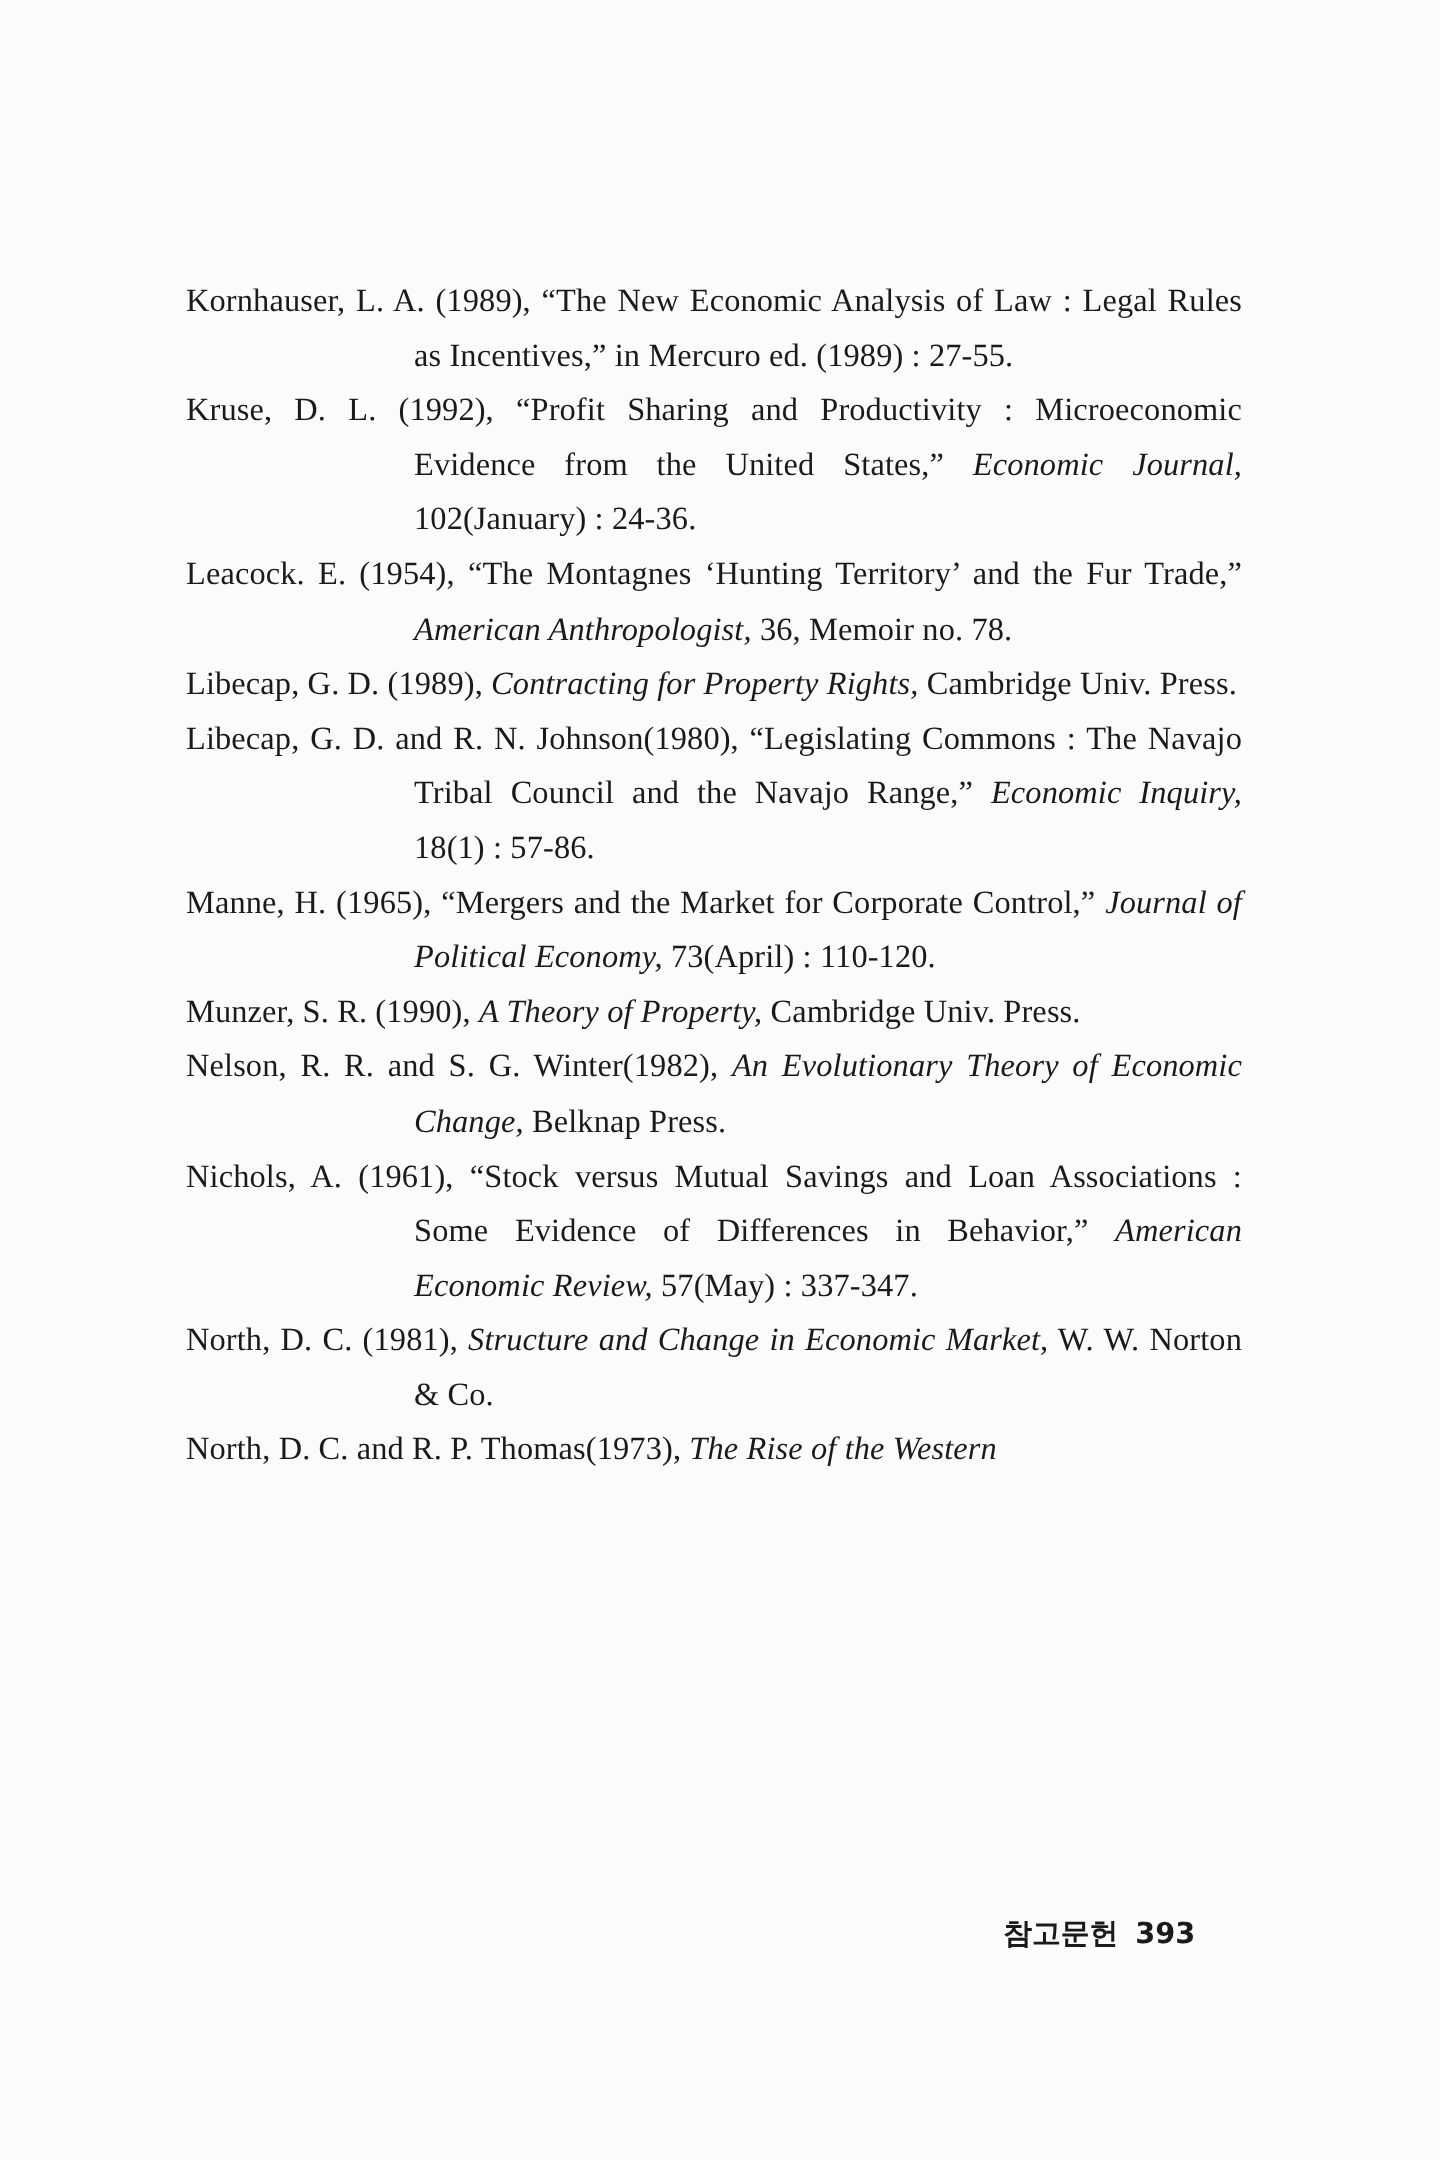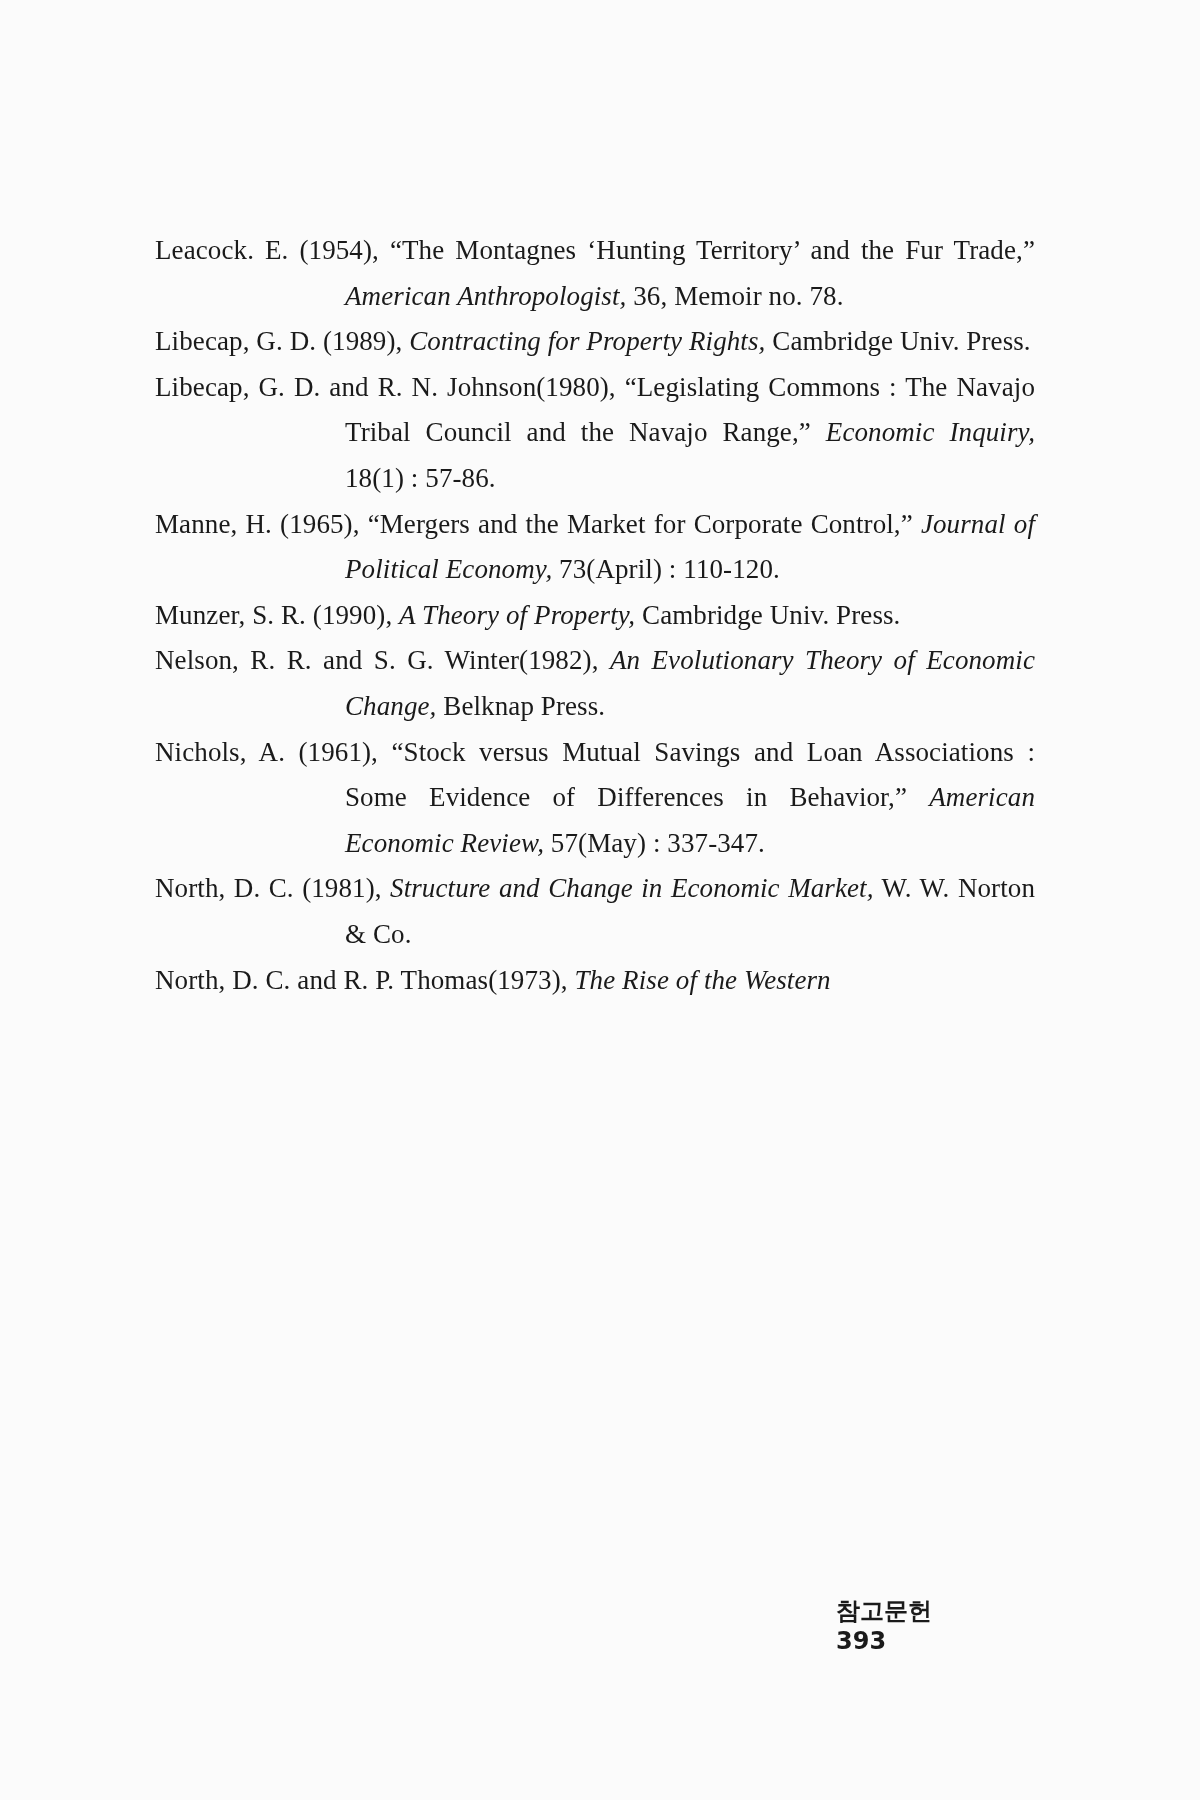--- a/index.html
+++ b/index.html
@@ -23,29 +23,31 @@
     text-indent: -190px;
     text-align: justify;
     text-align-last: left;
     letter-spacing: 0.1px;
   }
   .ref i { font-style: italic; }
   .footer {
     position: absolute;
     left: 836px; top: 1595px;
     font-size: 26px;
-    display: flex; align-items: baseline; flex-direction: column;
+    display: flex; gap: 14px; align-items: baseline;
   }
   .footer .sec { font-family: "DejaVu Sans", sans-serif; font-weight: bold; font-size: 24px; }
   .footer .pg { font-family: "DejaVu Sans", sans-serif; font-weight: bold; font-size: 24px; }
 </style>
 </head>
 <body>
 
 <div class="refs" id="refs">
+    <div class="ref"><span>Kornhauser, L. A. (1989), “The New Economic Analysis of Law : Legal Rules as Incentives,” in Mercuro ed. (1989) : 27-55.</span></div>
+    <div class="ref"><span>Kruse, D. L. (1992), “Profit Sharing and Productivity : Microeconomic Evidence from the United States,” </span><i>Economic Journal,</i><span> 102(January) : 24-36.</span></div>
     <div class="ref"><span>Leacock. E. (1954), “The Montagnes ‘Hunting Territory’ and the Fur Trade,” </span><i>American Anthropologist,</i><span> 36, Memoir no. 78.</span></div>
     <div class="ref"><span>Libecap, G. D. (1989), </span><i>Contracting for Property Rights,</i><span> Cambridge Univ. Press.</span></div>
     <div class="ref"><span>Libecap, G. D. and R. N. Johnson(1980), “Legislating Commons : The Navajo Tribal Council and the Navajo Range,” </span><i>Economic Inquiry,</i><span> 18(1) : 57-86.</span></div>
     <div class="ref"><span>Manne, H. (1965), “Mergers and the Market for Corporate Control,” </span><i>Journal of Political Economy,</i><span> 73(April) : 110-120.</span></div>
     <div class="ref"><span>Munzer, S. R. (1990), </span><i>A Theory of Property,</i><span> Cambridge Univ. Press.</span></div>
     <div class="ref"><span>Nelson, R. R. and S. G. Winter(1982), </span><i>An Evolutionary Theory of Economic Change,</i><span> Belknap Press.</span></div>
     <div class="ref"><span>Nichols, A. (1961), “Stock versus Mutual Savings and Loan Associations : Some Evidence of Differences in Behavior,” </span><i>American Economic Review,</i><span> 57(May) : 337-347.</span></div>
     <div class="ref"><span>North, D. C. (1981), </span><i>Structure and Change in Economic Market,</i><span> W. W. Norton &amp; Co.</span></div>
     <div class="ref"><span>North, D. C. and R. P. Thomas(1973), </span><i>The Rise of the Western</i></div>
   </div>

